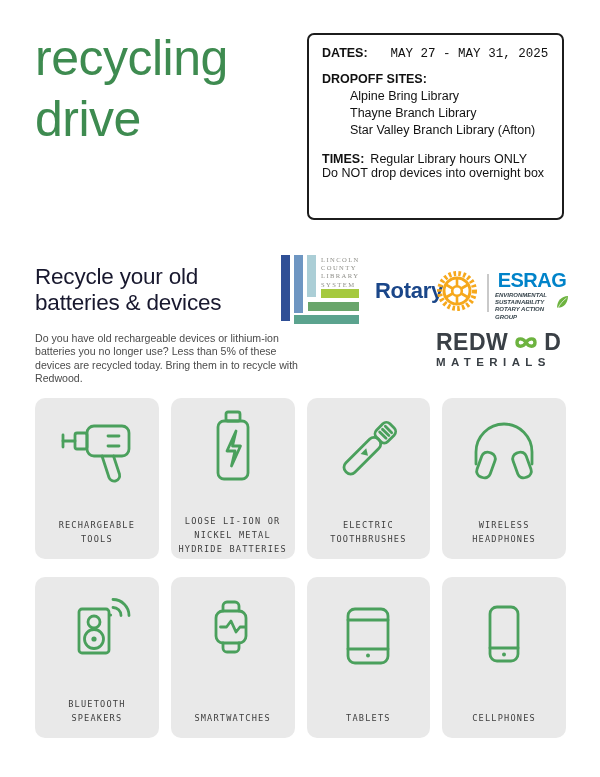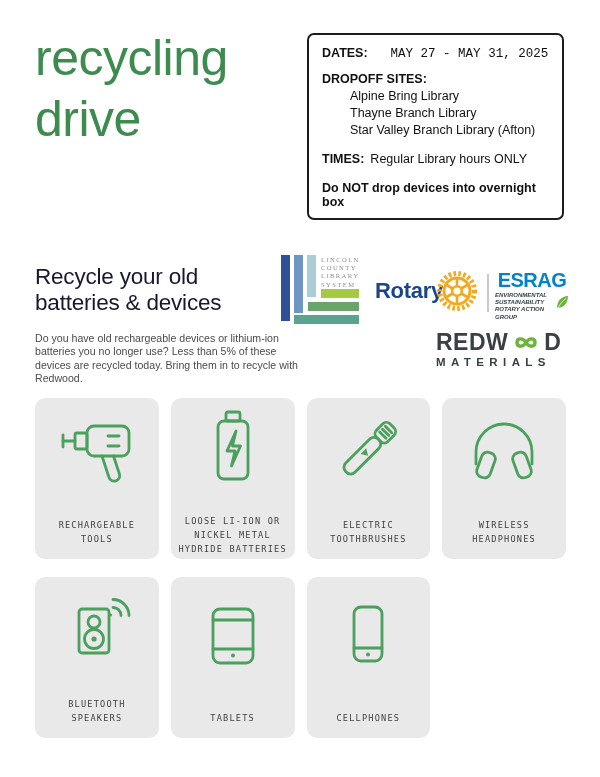--- a/index.html
+++ b/index.html
@@ -20,21 +20,21 @@
 
   .info-box{position:absolute;left:307px;top:33px;width:257px;height:187px;
        box-sizing:border-box;border:2px solid var(--box-border);border-radius:7px;
        padding:11px 13px;font-size:12.5px;color:#111;background:#fff;}
   .ib-bold{font-weight:700;}
   .ib-dates .ib-val{margin-left:23px;font-family:Liberation Mono, monospace;}
   .ib-dropoff{margin-top:11px;}
   .ib-site{margin-left:28px;margin-top:3px;}
   .ib-times{margin-top:15px;}
   .ib-times .ib-val{margin-left:6px;}
-  .ib-note{margin-top:15px;font-weight:bold;}
+  .ib-note{}
 
   .intro-heading{position:absolute;left:35px;top:264px;font-size:22.5px;line-height:26px;
        font-weight:500;color:var(--heading-dark);letter-spacing:-0.2px;}
   .intro-body{position:absolute;left:35px;top:332px;width:277px;font-size:10.6px;
        line-height:13.4px;color:var(--body-text);}
 
   .lib-logo{position:absolute;left:281px;top:253px;width:78px;height:73px;}
   .lib-bar{position:absolute;}
   .lib-v1{left:0;top:2px;width:9px;height:66px;background:var(--library-navy);}
   .lib-v2{left:13px;top:2px;width:9px;height:58px;background:var(--library-steel);}
@@ -232,20 +232,33 @@
      <path d="M58 12.5 a16 16 0 0 1 16 16"></path>
           </g>
         </svg>
       </div>
     <div class="card-label">BLUETOOTH<br>SPEAKERS</div>
   </div>
     <div class="card">
     <div class="card-icon">
         <svg width="84" height="84" viewBox="0 0 84 84">
           <g fill="none" stroke="var(--icon-green)" stroke-width="2.8" stroke-linecap="round" stroke-linejoin="round">
+     <path d="M32 17 V12 a4 4 0 0 1 4 -4 h8 a4 4 0 0 1 4 4 V17"></path>
+     <rect x="25" y="17" width="30" height="32" rx="7"></rect>
+     <path d="M29.5 33 h6 l4.5 -6 l5 11 l4 -5 h5.5"></path>
+     <path d="M32 49 v5 a4 4 0 0 0 4 4 h8 a4 4 0 0 0 4 -4 v-5"></path>
+          </g>
+        </svg>
+      </div>
+    <div class="card-label">SMARTWATCHES</div>
+  </div>
+    <div class="card">
+    <div class="card-icon">
+        <svg width="84" height="84" viewBox="0 0 84 84">
+          <g fill="none" stroke="var(--icon-green)" stroke-width="2.8" stroke-linecap="round" stroke-linejoin="round">
      <rect x="22" y="15" width="40" height="54" rx="7"></rect>
      <path d="M22 26 H62"></path>
             <path d="M22 55 H62"></path>
      <circle cx="42" cy="61.5" r="2" fill="var(--icon-green)" stroke="none"></circle>
           </g>
         </svg>
       </div>
     <div class="card-label">TABLETS</div>
   </div>
     <div class="card">

